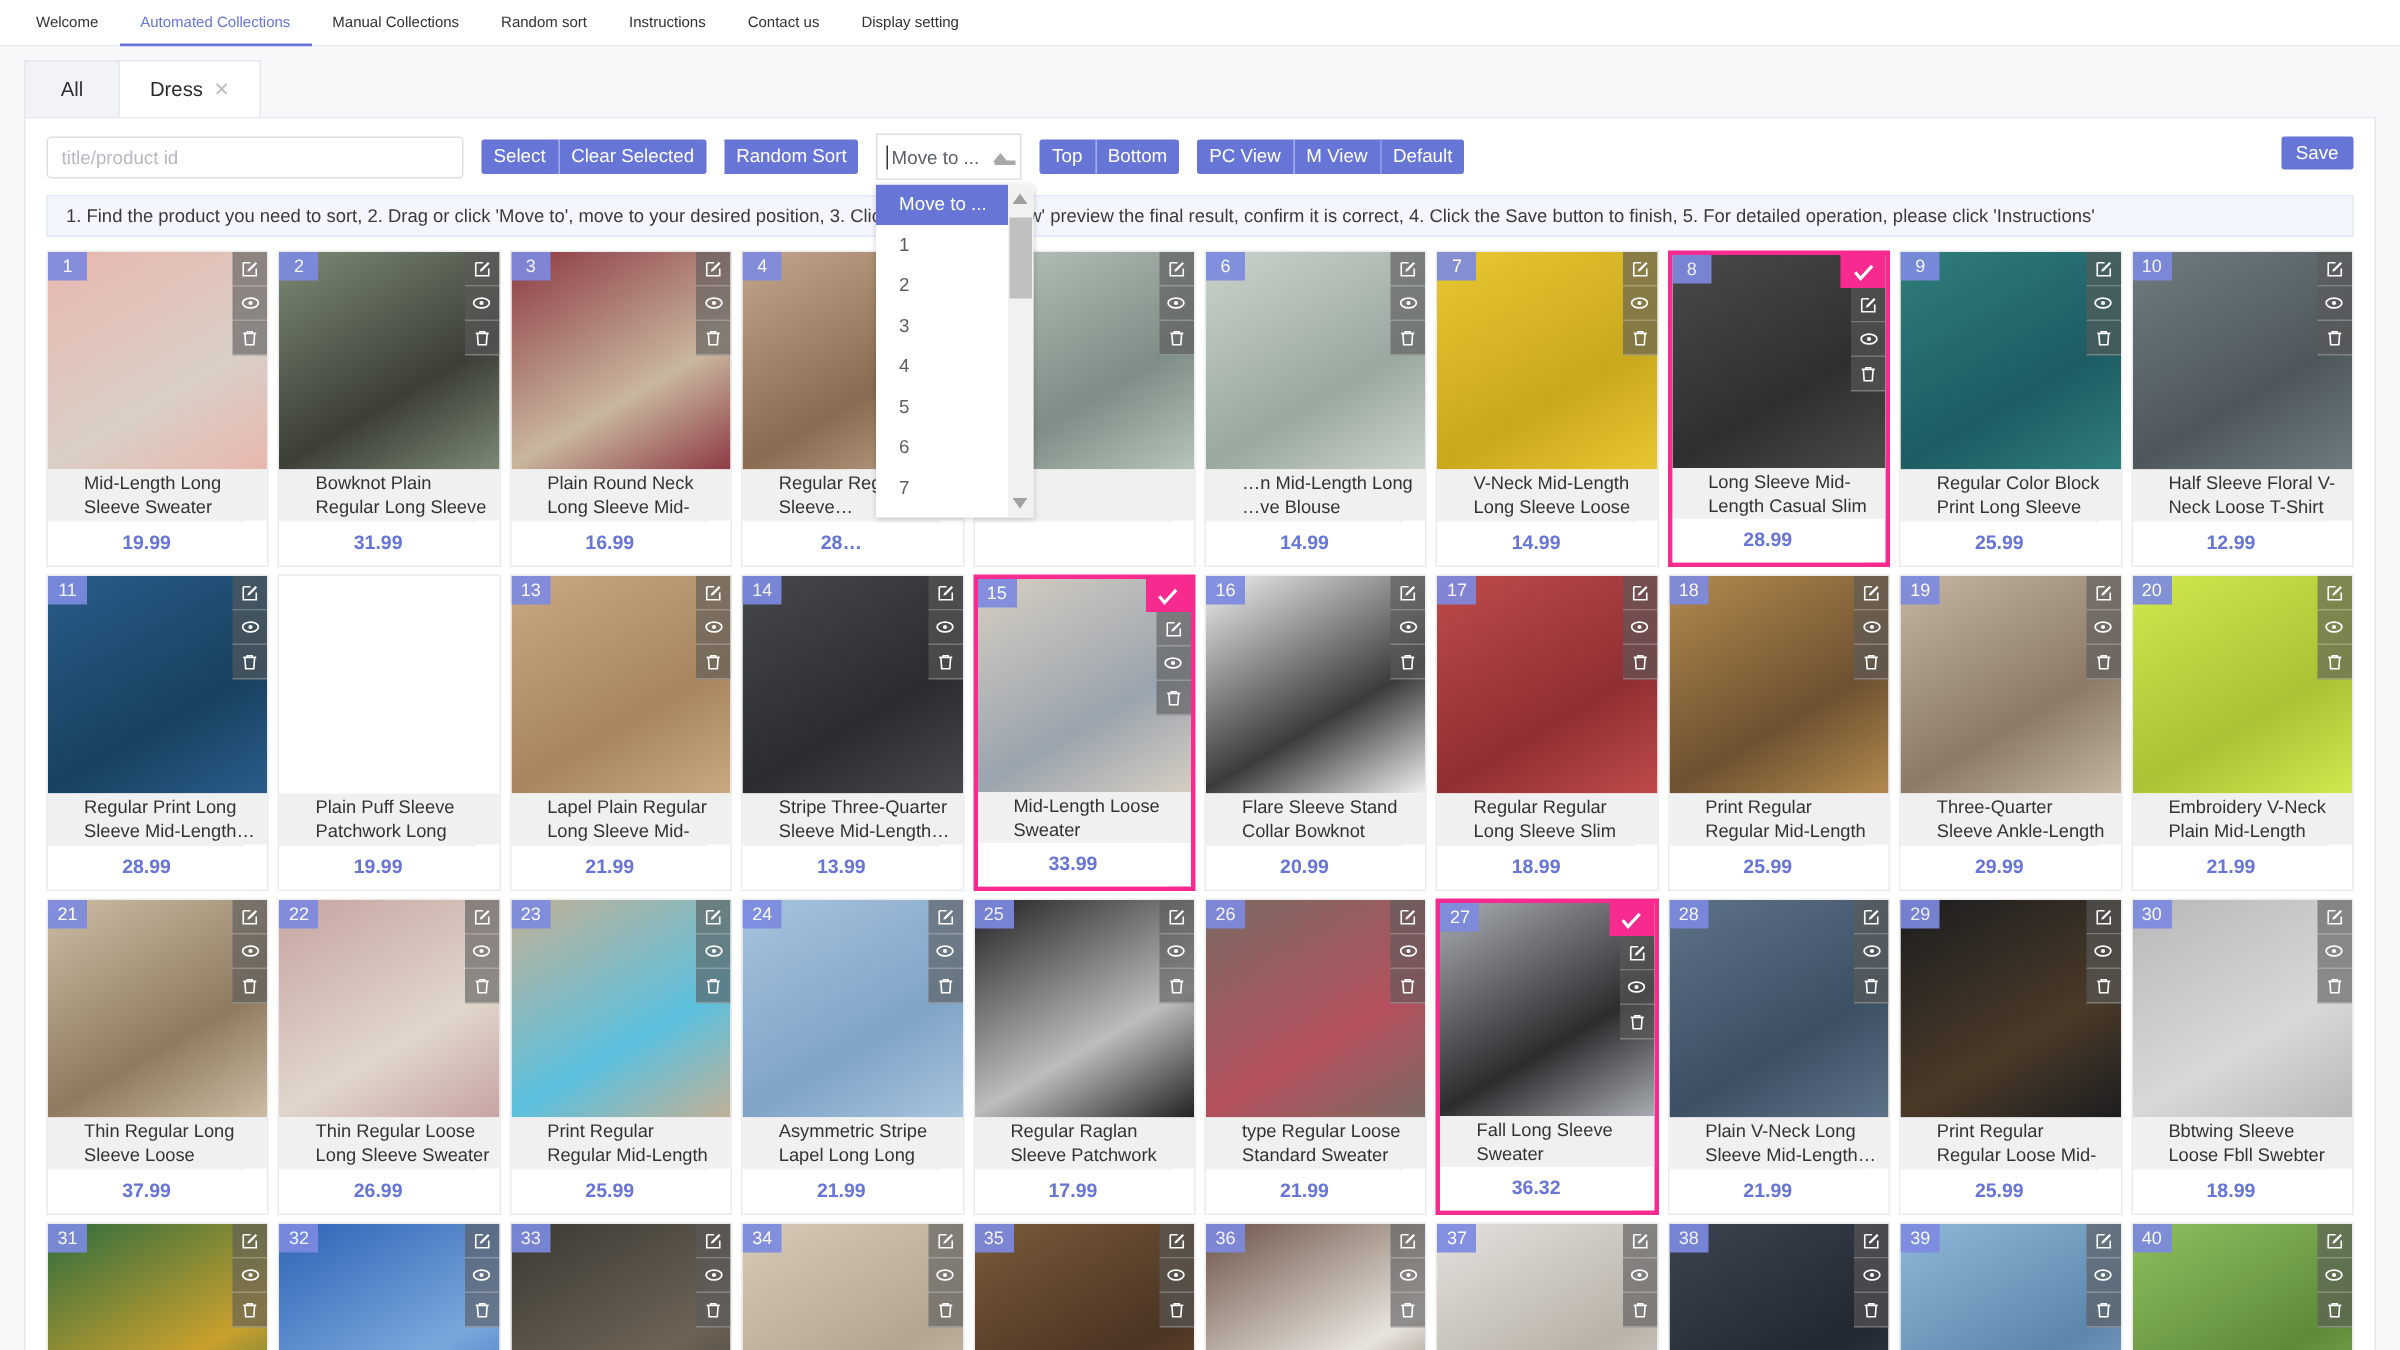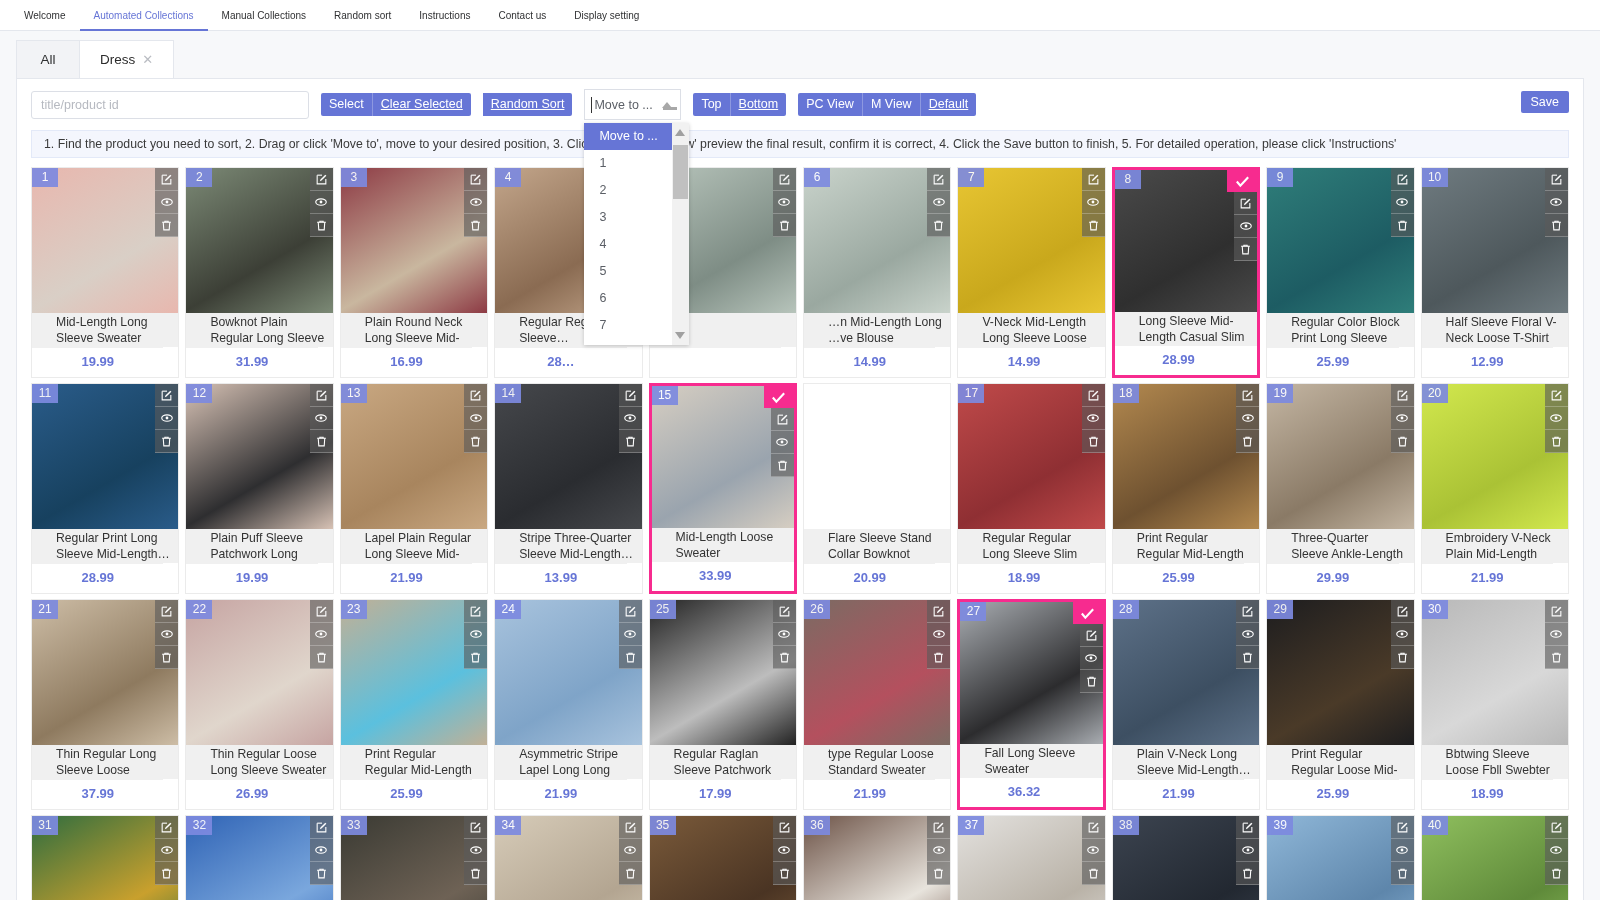--- a/index.html
+++ b/index.html
@@ -107,21 +107,21 @@
     border: none;
     height: 23px;
     padding: 0 8px;
     font-size: 12.5px;
     line-height: 23px;
     cursor: pointer;
     font-family: "Liberation Sans", sans-serif;
     border-right: 1px solid #8d98e0;
     white-space: nowrap;
   }
-  .pbtn:last-child { border-right: none; text-decoration: underline; }
+  .pbtn:last-child { border-right: none; }
   .btn-group .pbtn:first-child { border-radius: 2px 0 0 2px; }
   .btn-group .pbtn:last-child { border-radius: 0 2px 2px 0; }
 
   
   #moveto-wrap { margin-left: 12px; position: relative; }
   #moveto-box {
     width: 97px; height: 31px;
     border: 1px solid #dcdfe6;
     background: #ffffff;
     display: flex; align-items: center;
@@ -707,46 +707,20 @@
                   <path d="M9 6V4h6v2"></path>
                   <path d="M6 6l1 14h10l1-14"></path>
                 </svg>
               </div>
             </div>
           </div>
           <div class="title">Regular Print Long Sleeve Mid-Length…Bl…</div>
           <div class="price">28.99</div>
         </div>
         <div class="card">
-          <div class="thumb">
-            <div class="ph" style="background: linear-gradient(150deg, rgb(215, 194, 181) 0%, rgb(46, 46, 48) 62%, rgb(215, 194, 181) 100%);"></div>
-            <div class="badge">12</div>
-            <div class="actions">
-              <div class="act">
-                <svg width="13" height="13" viewBox="0 0 24 24" fill="none" stroke="#fff" stroke-width="2">
-                  <path d="M4 4h9"></path>
-                  <path d="M4 4v16h16v-9"></path>
-                  <path d="M19 3l2 2-9 9-3 1 1-3z" fill="#fff" stroke="none"></path>
-                </svg>
-              </div>
-              <div class="act">
-                <svg width="14" height="14" viewBox="0 0 24 24" fill="none" stroke="#fff" stroke-width="2">
-                  <ellipse cx="12" cy="12" rx="9" ry="5.5"></ellipse>
-                  <circle cx="12" cy="12" r="2.4" fill="#fff" stroke="none"></circle>
-                </svg>
-              </div>
-              <div class="act">
-                <svg width="13" height="13" viewBox="0 0 24 24" fill="none" stroke="#fff" stroke-width="2">
-                  <path d="M4 6h16"></path>
-                  <path d="M9 6V4h6v2"></path>
-                  <path d="M6 6l1 14h10l1-14"></path>
-                </svg>
-              </div>
-            </div>
-          </div>
           <div class="title">Plain Puff Sleeve Patchwork Long Sleev… Standard Bl…</div>
           <div class="price">19.99</div>
         </div>
         <div class="card">
           <div class="thumb">
             <div class="ph" style="background: linear-gradient(150deg, rgb(201, 168, 130) 0%, rgb(168, 133, 94) 62%, rgb(201, 168, 130) 100%);"></div>
             <div class="badge">13</div>
             <div class="actions">
               <div class="act">
                 <svg width="13" height="13" viewBox="0 0 24 24" fill="none" stroke="#fff" stroke-width="2">
@@ -832,20 +806,46 @@
                   <path d="M9 6V4h6v2"></path>
                   <path d="M6 6l1 14h10l1-14"></path>
                 </svg>
               </div>
             </div>
           </div>
           <div class="title">Mid-Length Loose Sweater</div>
           <div class="price">33.99</div>
         </div>
         <div class="card">
+          <div class="thumb">
+            <div class="ph" style="background: linear-gradient(150deg, rgb(239, 239, 239) 0%, rgb(59, 59, 61) 62%, rgb(239, 239, 239) 100%);"></div>
+            <div class="badge">16</div>
+            <div class="actions">
+              <div class="act">
+                <svg width="13" height="13" viewBox="0 0 24 24" fill="none" stroke="#fff" stroke-width="2">
+                  <path d="M4 4h9"></path>
+                  <path d="M4 4v16h16v-9"></path>
+                  <path d="M19 3l2 2-9 9-3 1 1-3z" fill="#fff" stroke="none"></path>
+                </svg>
+              </div>
+              <div class="act">
+                <svg width="14" height="14" viewBox="0 0 24 24" fill="none" stroke="#fff" stroke-width="2">
+                  <ellipse cx="12" cy="12" rx="9" ry="5.5"></ellipse>
+                  <circle cx="12" cy="12" r="2.4" fill="#fff" stroke="none"></circle>
+                </svg>
+              </div>
+              <div class="act">
+                <svg width="13" height="13" viewBox="0 0 24 24" fill="none" stroke="#fff" stroke-width="2">
+                  <path d="M4 6h16"></path>
+                  <path d="M9 6V4h6v2"></path>
+                  <path d="M6 6l1 14h10l1-14"></path>
+                </svg>
+              </div>
+            </div>
+          </div>
           <div class="title">Flare Sleeve Stand Collar Bowknot Stand… …l… Blo…</div>
           <div class="price">20.99</div>
         </div>
         <div class="card">
           <div class="thumb">
             <div class="ph" style="background: linear-gradient(150deg, rgb(192, 74, 74) 0%, rgb(143, 47, 51) 62%, rgb(192, 74, 74) 100%);"></div>
             <div class="badge">17</div>
             <div class="actions">
               <div class="act">
                 <svg width="13" height="13" viewBox="0 0 24 24" fill="none" stroke="#fff" stroke-width="2">

